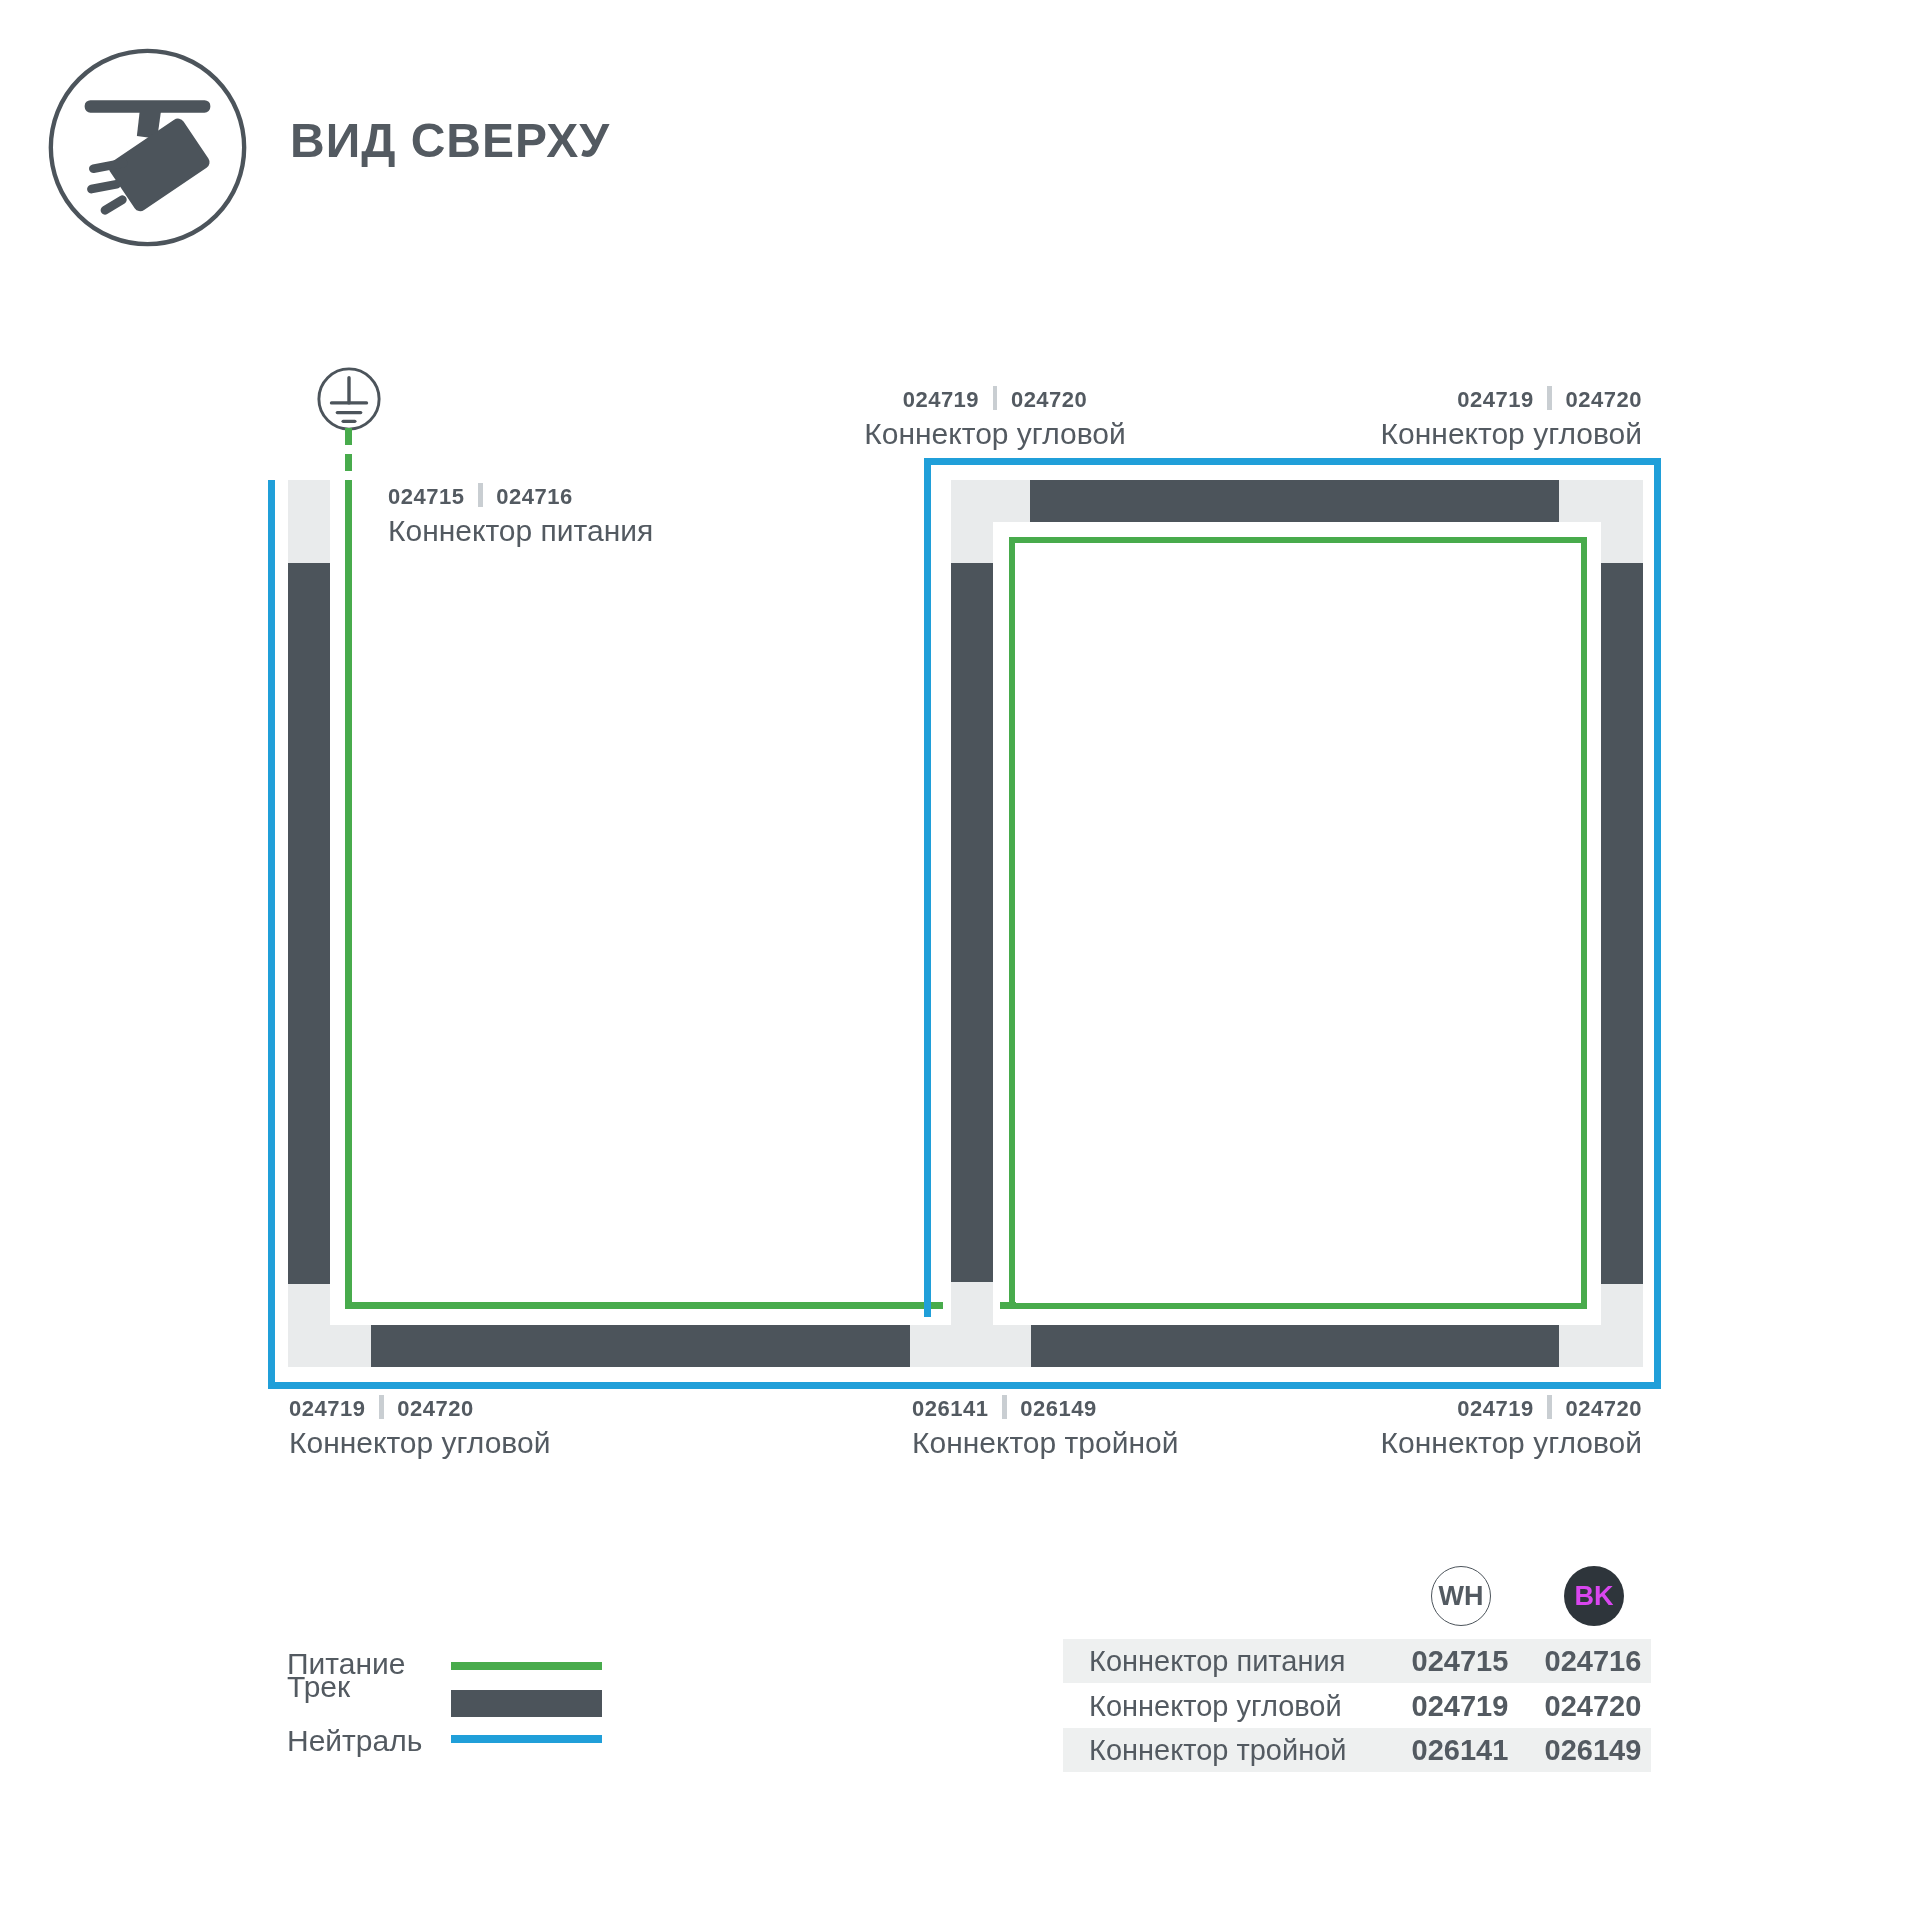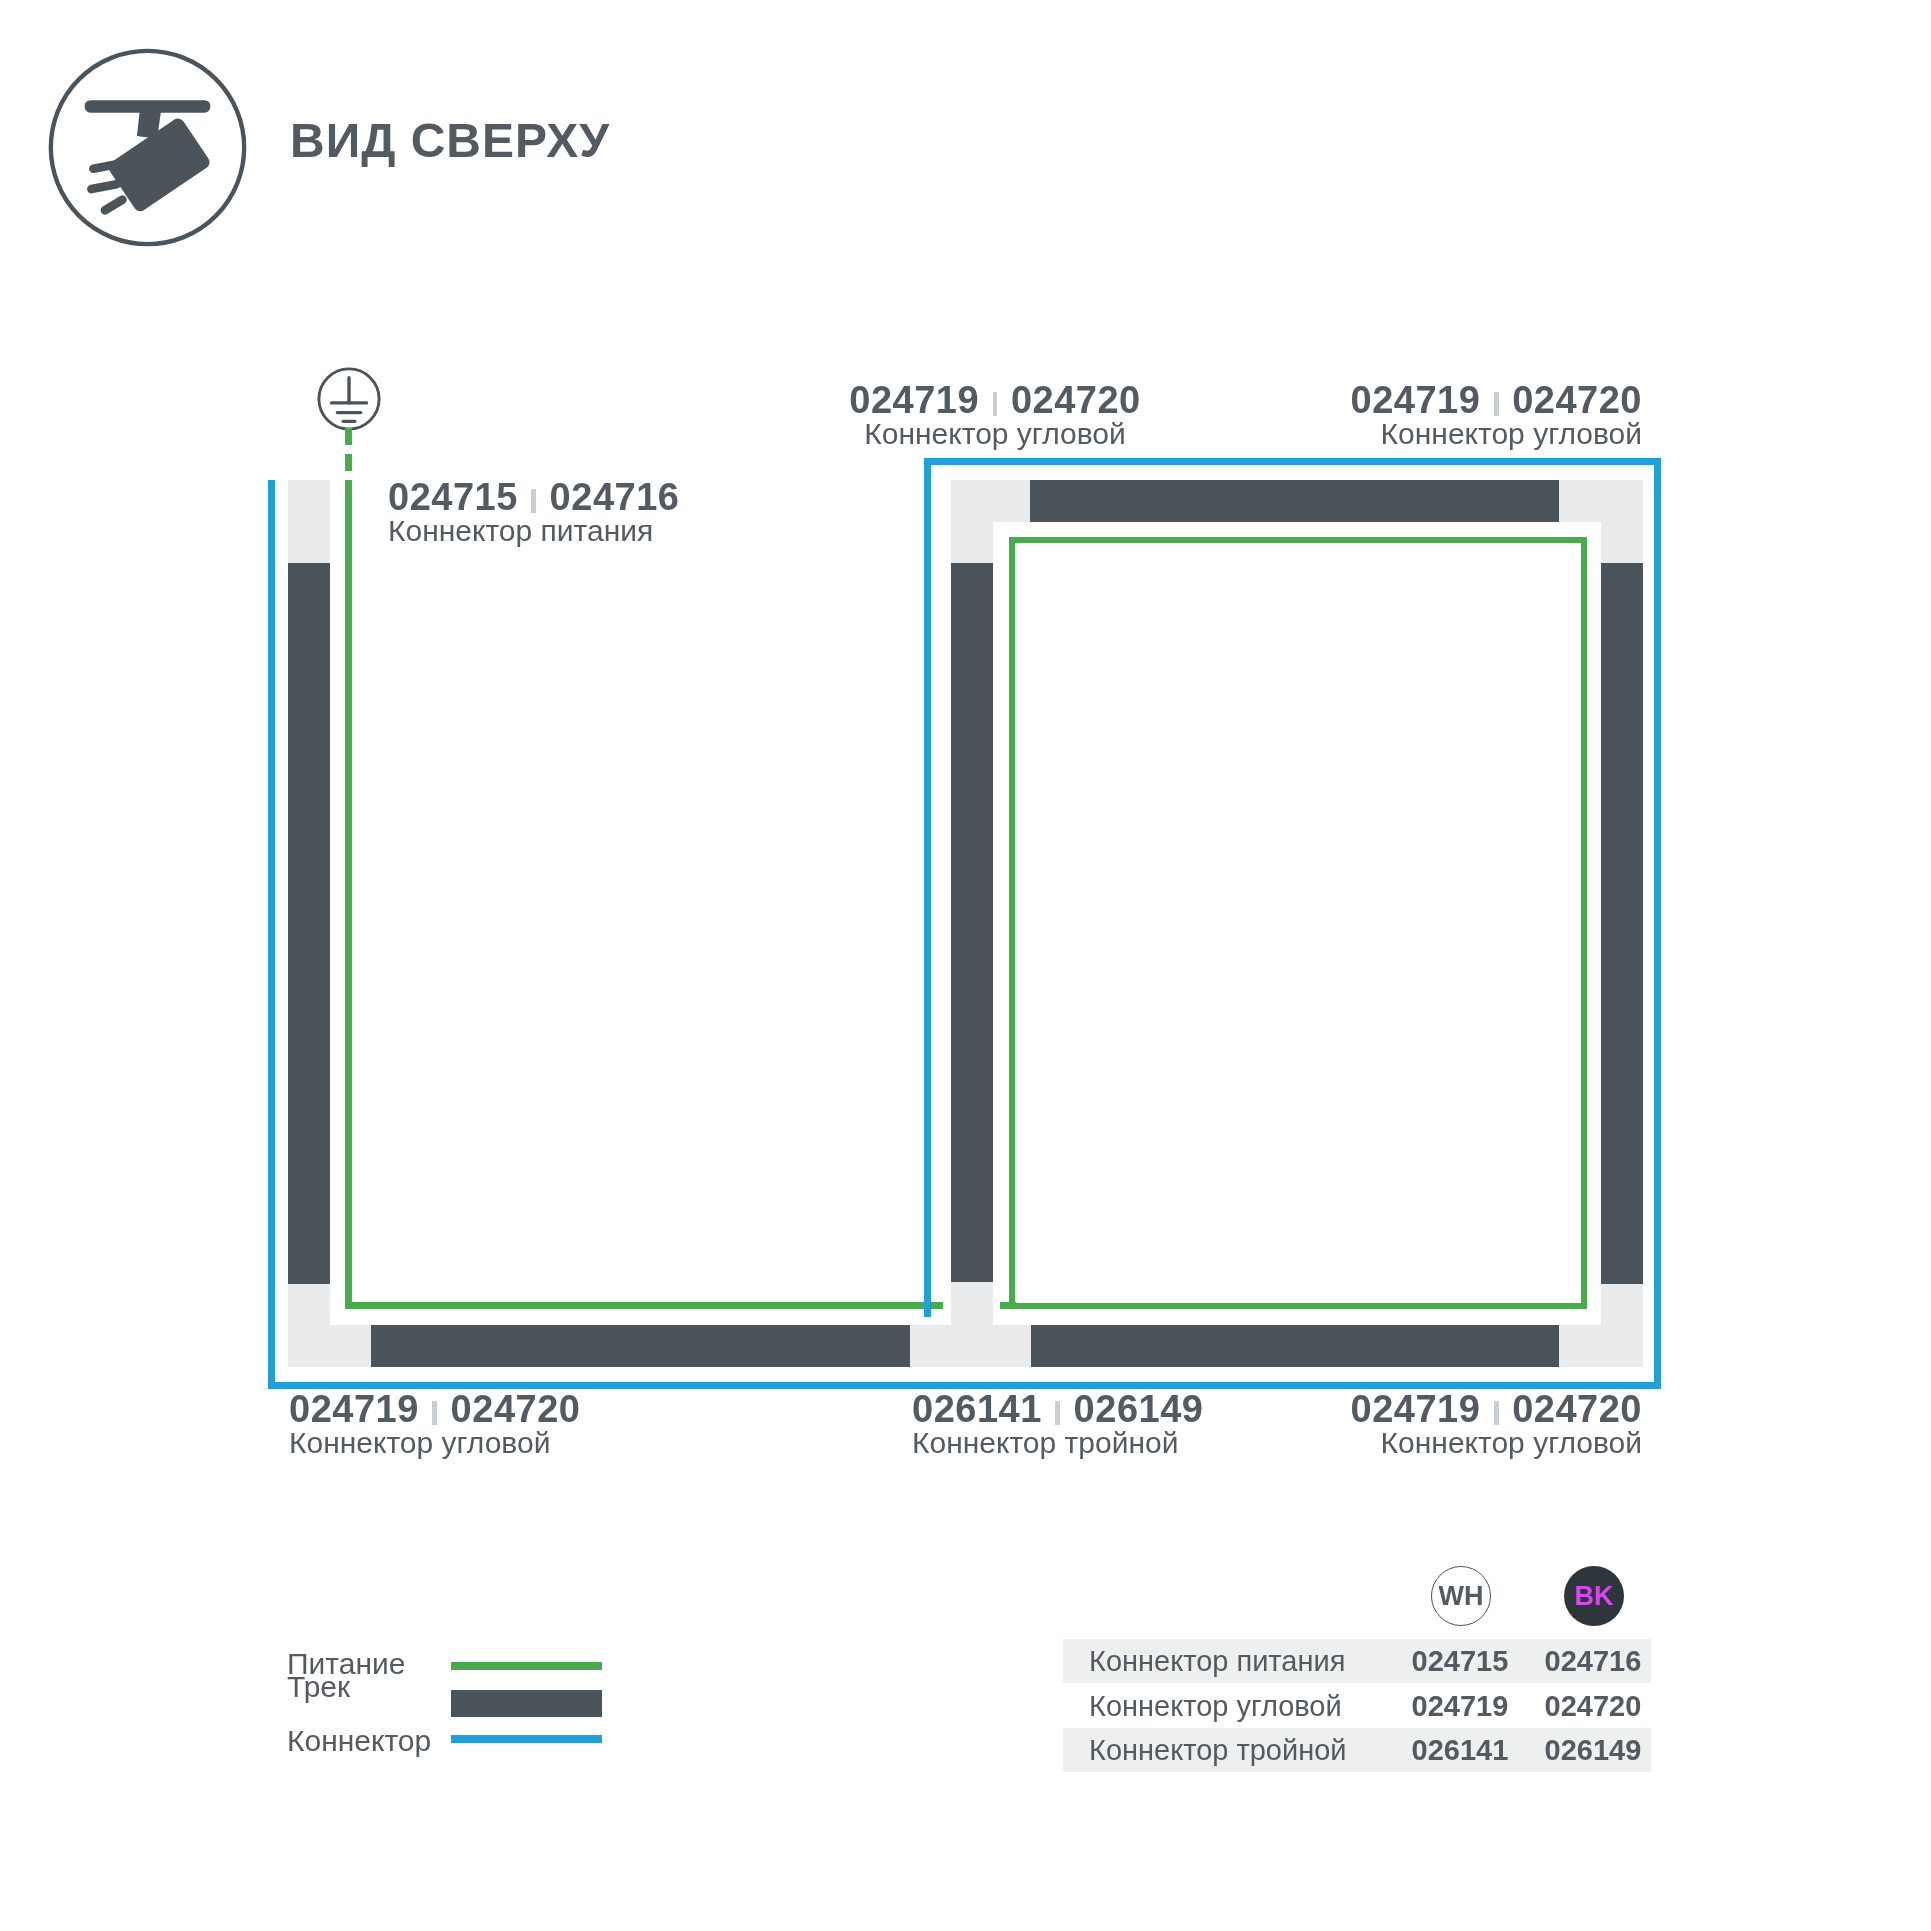--- a/index.html
+++ b/index.html
@@ -23,21 +23,21 @@
       var(--power-green,#48ab4c) 0 17.4px, transparent 17.4px 26px);
   }
   .green-rect{border:6.8px solid var(--power-green,#48ab4c);box-sizing:border-box;background:transparent;}
   .blue{background:var(--neutral-blue,#209fd9);}
   .halo{background:#ffffff;}
   .conn{background:var(--connector-gray,#e9ebec);}
   .track{background:var(--track-dark,#4c545b);}
 
   
   .lbl{position:absolute;white-space:nowrap;}
-  .lbl .codes{font-size:38px;line-height:36px;font-weight:700;color:var(--text-dark,#535a61);letter-spacing:0.5px;}
+  .lbl .codes{font-size:22px;line-height:36px;font-weight:700;color:var(--text-dark,#535a61);letter-spacing:0.5px;}
   .lbl .lname{font-size:30px;line-height:32px;font-weight:400;color:var(--text-dark,#535a61);}
   .lbl.t-center{text-align:center;}
   .lbl.t-right{text-align:right;}
   .sep{
     display:inline-block;width:4.8px;height:24px;margin:0 13.5px;vertical-align:-2.9px;
     background:var(--separator-gray,#c9ced2);
   }
 
   
   .leg-label{position:absolute;font-size:30px;line-height:33px;color:var(--text-dark,#535a61);white-space:nowrap;}
@@ -158,21 +158,21 @@
     </div>
   </div>
 
   <div>
     <div class="leg-label" style="left:287px;top:1647px;">Питание</div>
     <div class="abs green" style="left:451px;top:1662px;width:151px;height:7.7px;"></div>
 
     <div class="leg-label" style="left:287px;top:1670px;">Трек</div>
     <div class="abs track" style="left:451px;top:1690px;width:151px;height:27px;"></div>
 
-    <div class="leg-label" style="left:287px;top:1724px;">Коннектор</div>
+    <div class="leg-label" style="left:287px;top:1724px;">Нейтраль</div>
     <div class="abs blue" style="left:451px;top:1735px;width:151px;height:7.7px;"></div>
   </div>
 
   <div>
     <div class="col-badge badge-wh" style="left:1431px;top:1566px;">
       <span>WH</span>
     </div>
     <div class="col-badge badge-bk" style="left:1564px;top:1566px;">
       <span>BK</span>
     </div>

